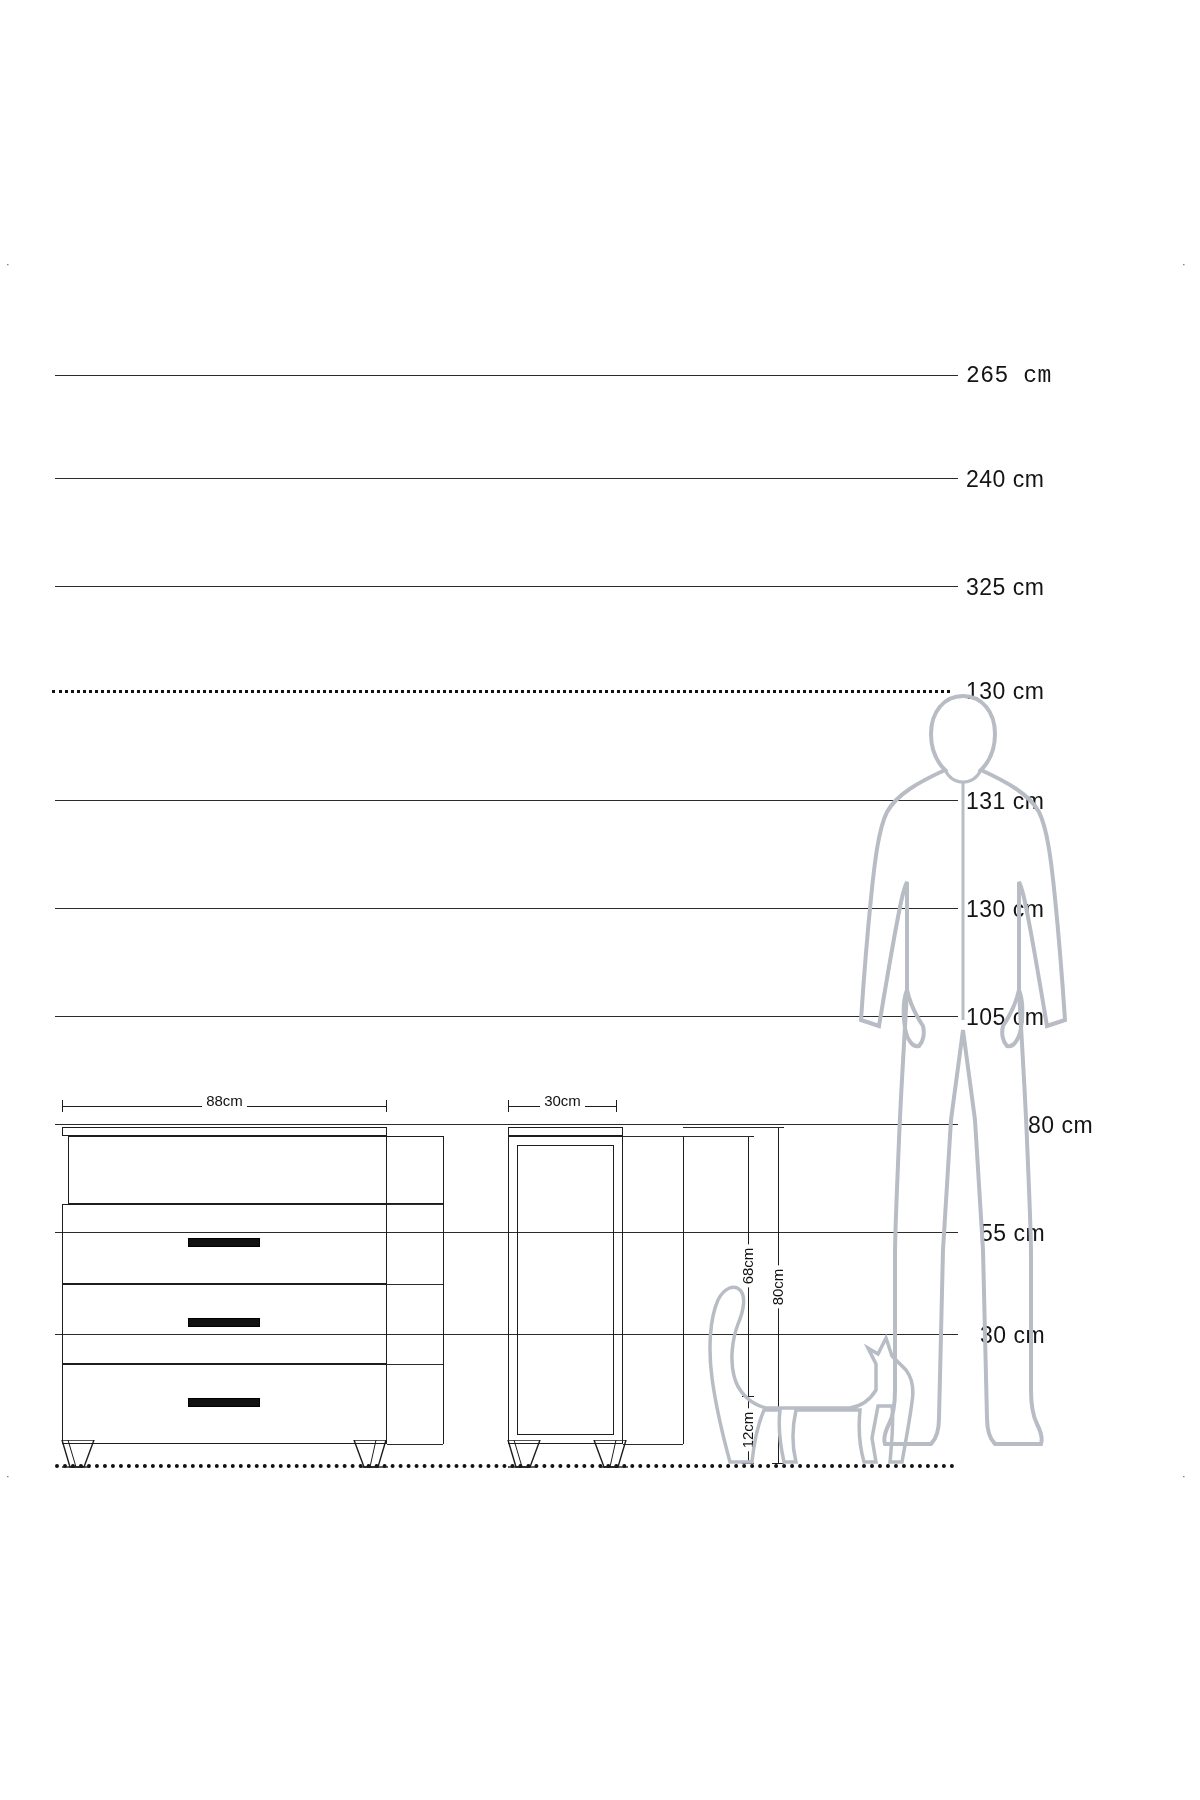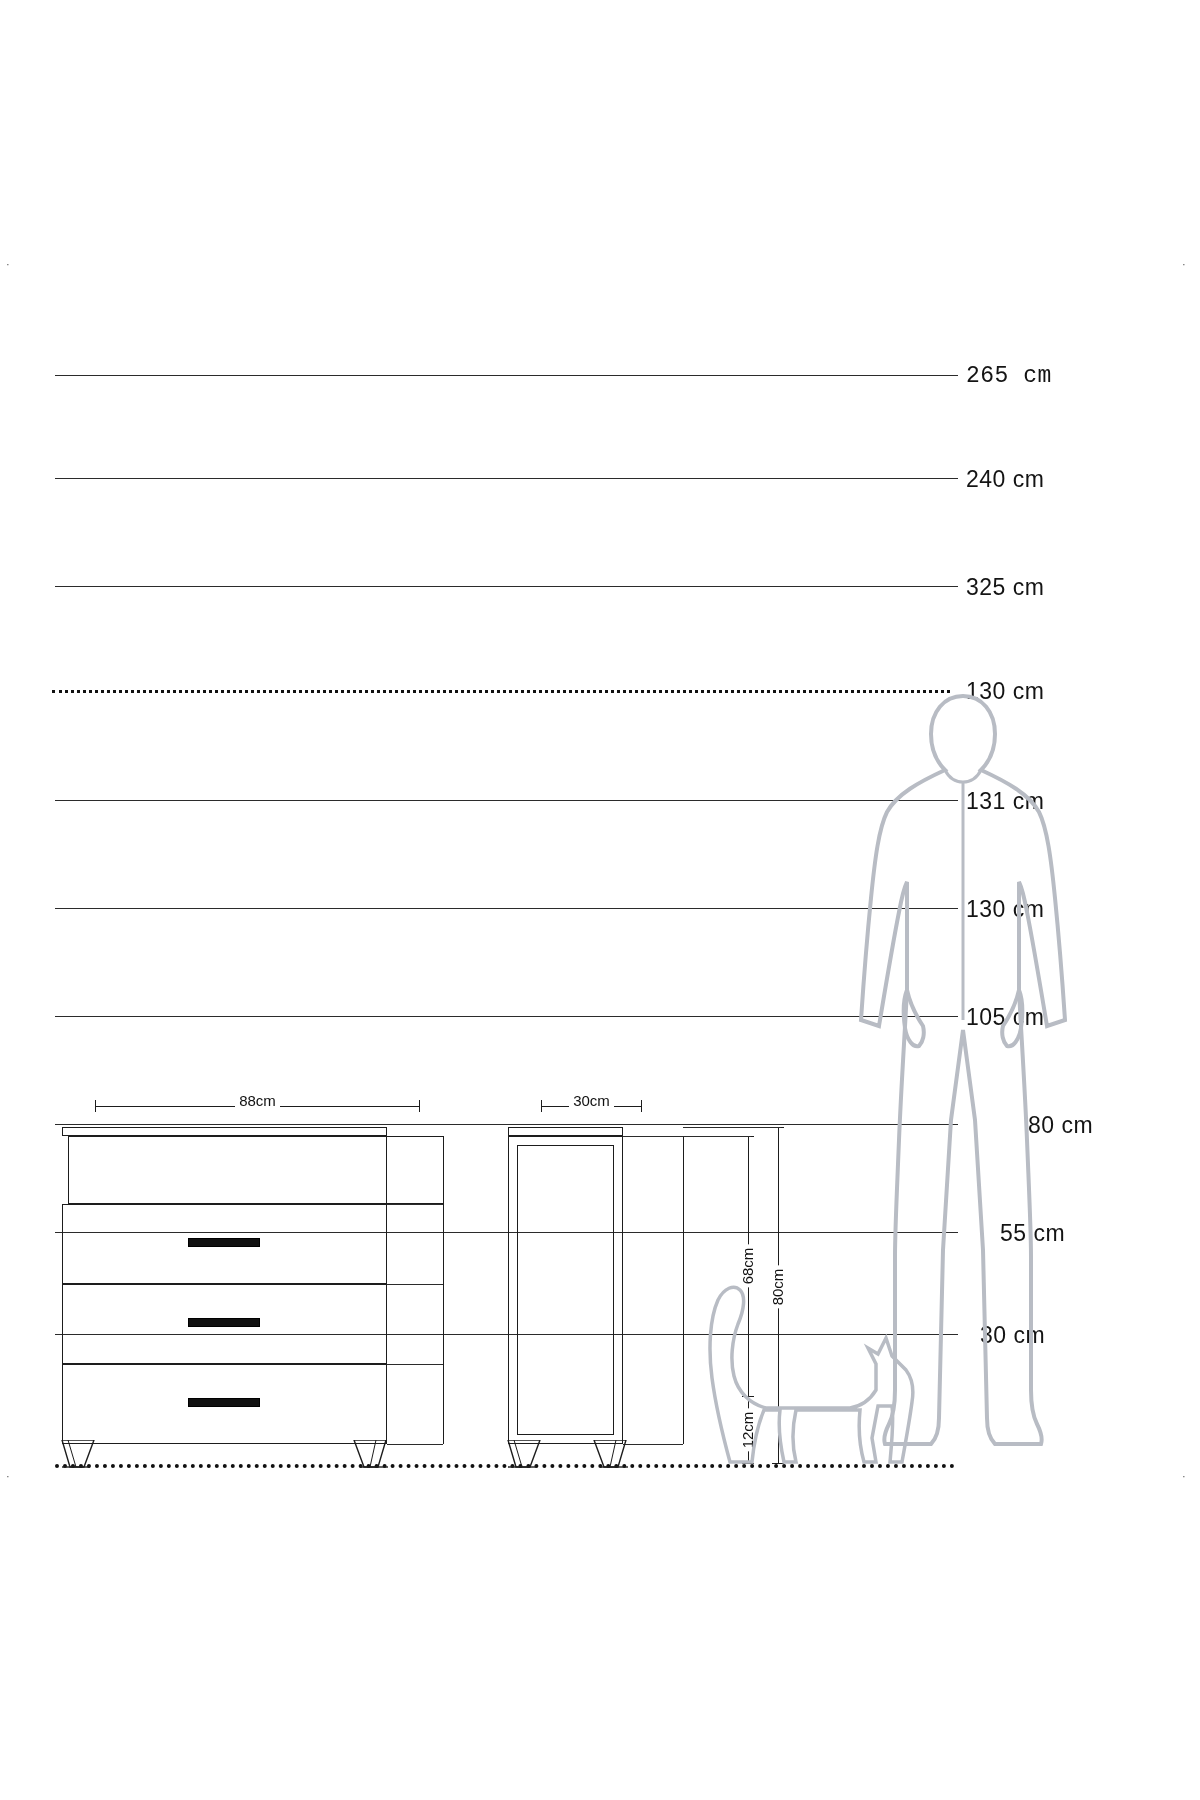--- a/index.html
+++ b/index.html
@@ -72,21 +72,20 @@
     box-sizing: border-box;
   }
   .leg {
     position: absolute;
   }
 
   
   .dim-h {
     position: absolute;
     height: 12px;
-    margin-left: 33px;
   }
   .dim-h .line {
     position: absolute;
     top: 6px;
     left: 0;
     right: 0;
     border-top: 1px solid #1d1d1d;
   }
   .dim-h .cap {
     position: absolute;
@@ -191,21 +190,21 @@
   <div class="ref-line" style="left:55px; top:1016px; width:885px;"></div>
   <div class="ref-tick" style="left:940px; top:1016px;"></div>
   <div class="ref-label" style="left:966px; top:1004px;">105 cm</div>
 
   <div class="ref-line" style="left:55px; top:1124px; width:885px;"></div>
   <div class="ref-tick" style="left:940px; top:1124px;"></div>
   <div class="ref-label" style="left:1028px; top:1112px;">80 cm</div>
 
   <div class="ref-line" style="left:55px; top:1232px; width:885px;"></div>
   <div class="ref-tick" style="left:940px; top:1232px;"></div>
-  <div class="ref-label" style="left:980px; top:1220px;padding-left:20px;">55 cm</div>
+  <div class="ref-label" style="left:980px; top:1220px;">55 cm</div>
 
   <div class="ref-line" style="left:55px; top:1334px; width:885px;"></div>
   <div class="ref-tick" style="left:940px; top:1334px;"></div>
   <div class="ref-label" style="left:980px; top:1322px;">30 cm</div>
 
   <div class="ground" style="top:1464px;"></div>
 
   <div class="dim-h" style="left:62px; top:1100px; width:325px;">
     <div class="line"></div>
     <div class="cap l"></div>
@@ -237,21 +236,21 @@
     <polygon points="2,0 34,0 24,27 10,27" fill="none" stroke="#1d1d1d" stroke-width="1.4"></polygon>
     <line x1="8" y1="0" x2="16" y2="27" stroke="#1d1d1d" stroke-width="1"></line>
     <line x1="2" y1="27" x2="30" y2="27" stroke="#1d1d1d" stroke-width="1.4"></line>
   </svg>
   <svg class="leg" style="left:330px; top:1440px;" width="80" height="28" viewBox="0 0 80 28">
     <polygon points="24,0 56,0 48,27 34,27" fill="none" stroke="#1d1d1d" stroke-width="1.4"></polygon>
     <line x1="46" y1="0" x2="40" y2="27" stroke="#1d1d1d" stroke-width="1"></line>
     <line x1="30" y1="27" x2="58" y2="27" stroke="#1d1d1d" stroke-width="1.4"></line>
   </svg>
 
-  <div class="dim-h" style="left:508px; top:1100px; width:101px;">
+  <div class="dim-h" style="left:508px; top:1100px; width:109px;">
     <div class="line"></div>
     <div class="cap l"></div>
     <div class="cap r"></div>
     <div class="txtwrap"><span>30cm</span></div>
   </div>
 
   <div class="outline" style="left:508px; top:1127px; width:115px; height:9px;"></div>
   <div class="outline" style="left:508px; top:1136px; width:115px; height:308px;"></div>
   <div class="outline" style="left:517px; top:1145px; width:97px; height:290px;"></div>
 

